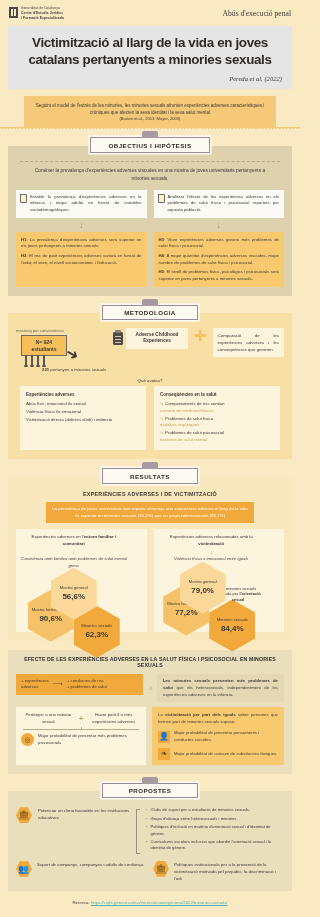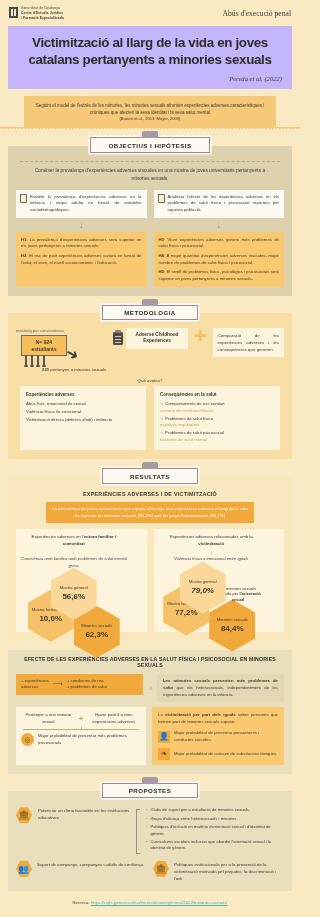--- a/index.html
+++ b/index.html
@@ -18,21 +18,21 @@
             padding: 6px 9px 0 9px; }
   .logo { display: flex; gap: 3px; align-items: flex-start; }
   .logo-mark { width: 9px; height: 11px; background: #4a4a4a; flex: none;
                margin-top: 1px; position: relative; }
   .logo-mark::after { content:""; position:absolute; left:2px; top:2px; width:2px; height:7px;
                       background:#faeac4; box-shadow: 3px 0 0 #faeac4; }
   .logo-txt { font-size: 3.3px; line-height: 1.45; color: #3d3935; letter-spacing: .1px; }
   .logo-txt b { font-weight: 700; display:block; }
   .amb { font-family: "Liberation Serif", serif; font-size: 7.6px; color: #3d3935; padding-top: 3px; }
 
-  .titleblock { background: #c4b5fd; margin: 6px 8px 0 8px; padding: 9px 10px 7px 10px; }
+  .titleblock { background: #e5e5e5; margin: 6px 8px 0 8px; padding: 9px 10px 7px 10px; }
   .title { font-size: 13.4px; font-weight: 700; line-height: 1.24; letter-spacing: -.35px;
            text-align: center; color: #2f2b28; }
   .authors { font-family: "Liberation Serif", serif; font-style: italic; font-size: 6.6px;
              text-align: right; margin-top: 6px; color: #3d3935; }
 
   .premise { margin: 7px 24px 0 24px; background: #f6c978; padding: 6px 8px 5px 8px;
              text-align: center; font-size: 4.5px; line-height: 1.6; color: #3d3935;
              position: relative; }
   .premise .ref { font-size: 4.1px; }
   .scallop { height: 3px; width: 100%; display:block;
@@ -324,35 +324,35 @@
           <div class="cap"><span>Experiències adverses en l'</span><b>entorn familiar i comunitari</b></div>
           <div class="smallplus">↓</div>
           <div class="cap2">Convivència amb familiar amb problemes de salut mental greus</div>
           <div class="hexwrap">
             <div class="hex hex-top">
               <div class="lbl">Mostra general</div>
               <div class="val">56,6%</div>
             </div>
             <div class="hex hex-l">
               <div class="lbl">Mostra heterosexual</div>
-              <div class="val">10,0%</div>
+              <div class="val">90,6%</div>
             </div>
             <div class="hex hex-r">
               <div class="lbl">Minories sexuals</div>
               <div class="val">62,3%</div>
             </div>
           </div>
         </div>
 
         <div class="res-card">
           <div class="cap"><span>Experiències adverses relacionades amb la </span><b>victimització</b></div>
           <div class="smallplus">↓</div>
           <div class="cap2">Violència física o emocional entre iguals</div>
           <div class="hexwrap">
-            <div class="hex hex-top" style="left:42%;font-style:italic;">
+            <div class="hex hex-top" style="left:42%;">
               <div class="lbl">Mostra general</div>
               <div class="val">79,0%</div>
             </div>
             <div class="hex hex-l" style="margin-left:-48px;">
               <div class="lbl">Mostra heterosexual</div>
               <div class="val">77,2%</div>
             </div>
             <div class="hex hex-r" style="margin-left:-2px;">
               <div class="lbl">Minories sexuals</div>
               <div class="val">84,4%</div>

